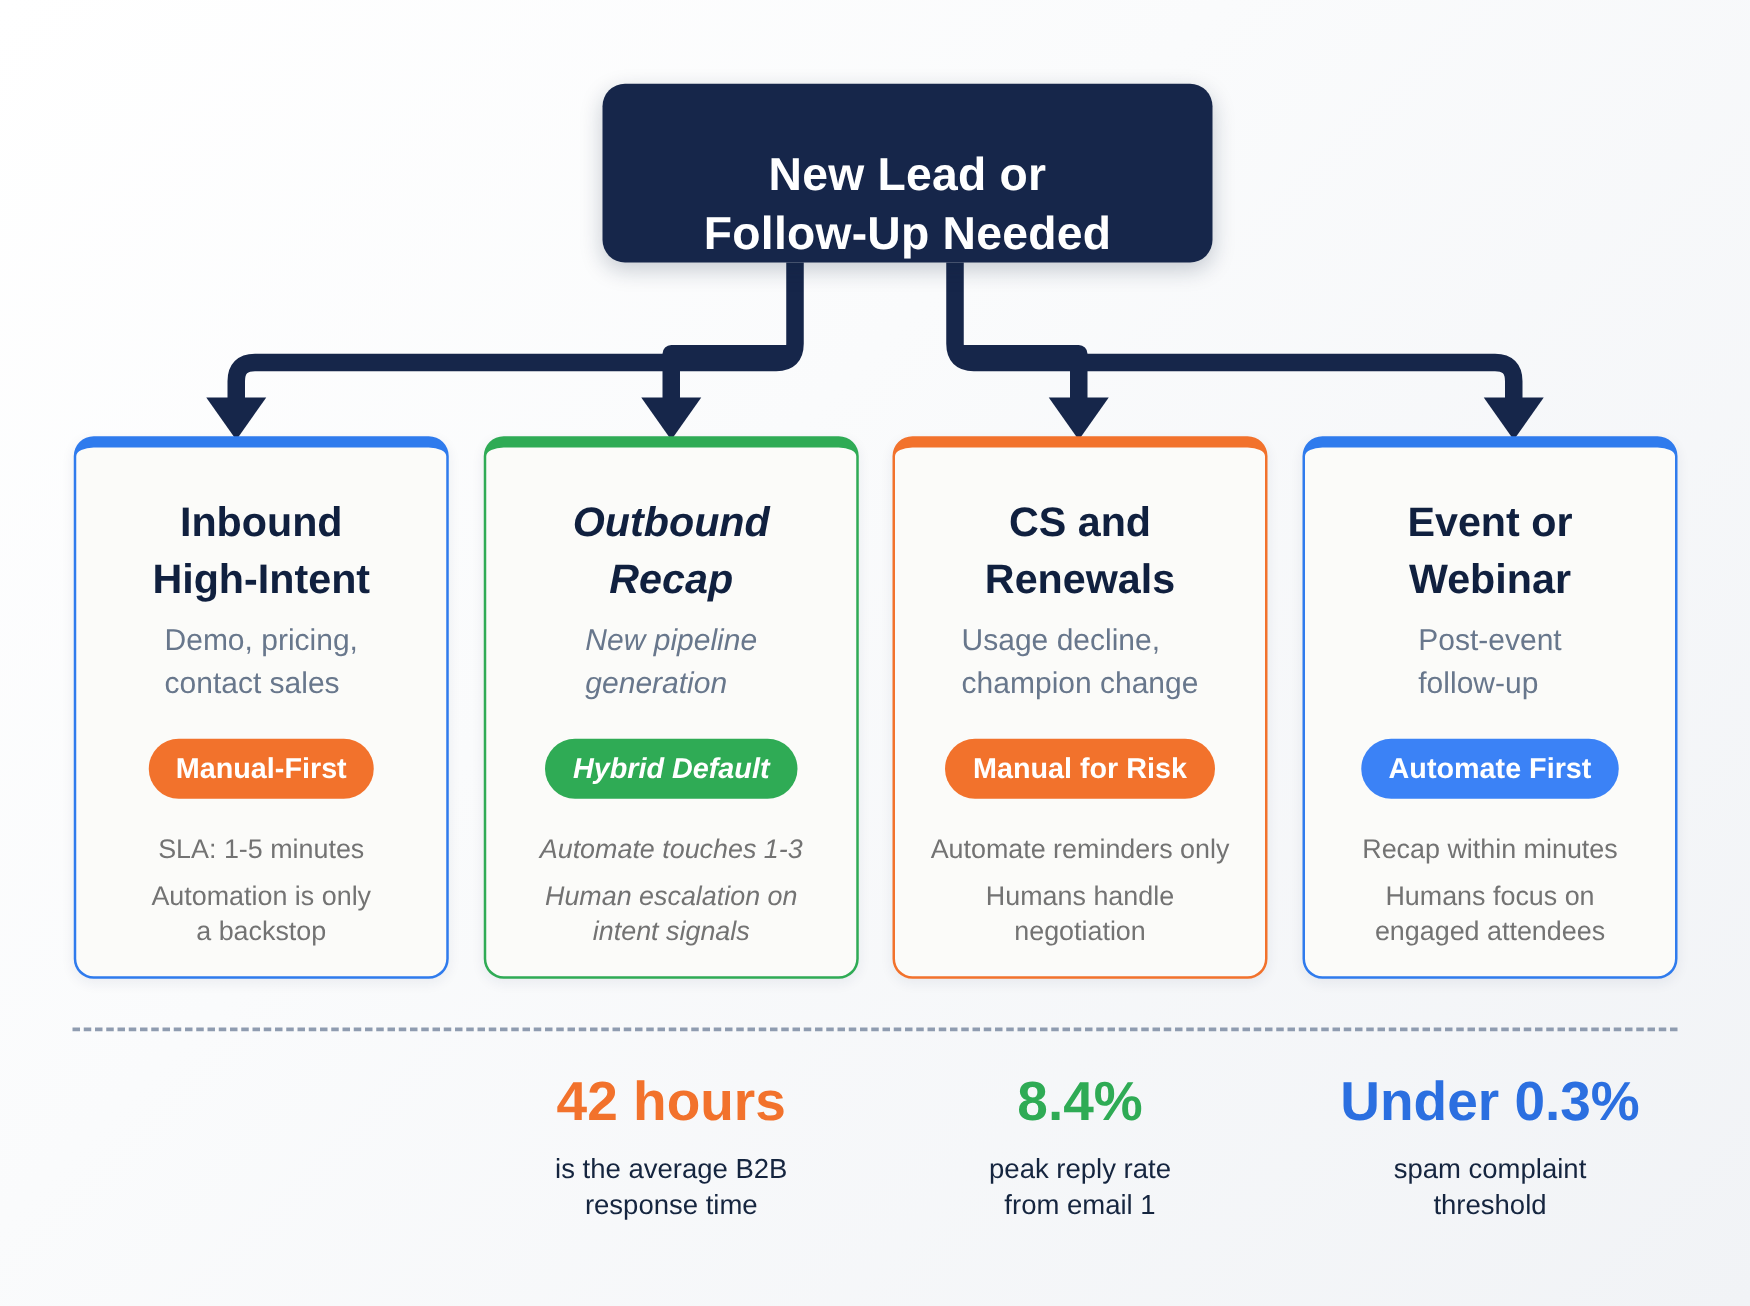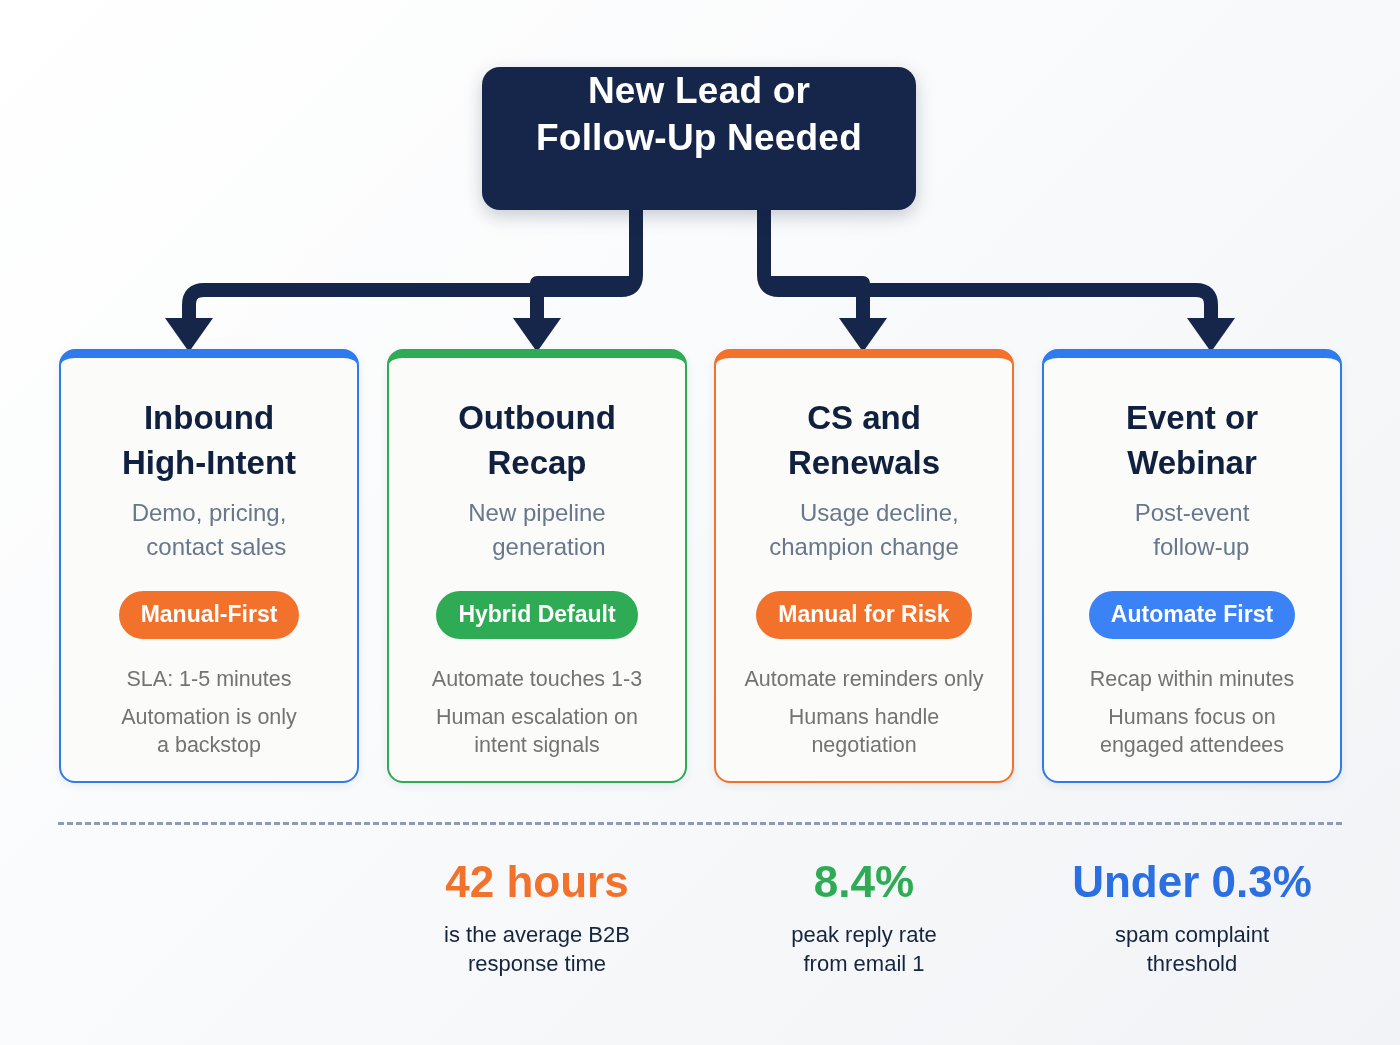--- a/index.html
+++ b/index.html
@@ -17,28 +17,28 @@
     position: relative;
     width: 1400px;
     height: 1045px;
   }
 
   
   .root-node {
     position: absolute;
     left: 482px;
     top: 67px;
-    width: 434px;
+    width: 488px;
     height: 143px;
     background: #16264a;
     border-radius: 18px;
     box-shadow: 0 6px 18px rgba(15,30,60,0.22);
     display: flex;
     align-items: center;
-    justify-content: flex-start;
+    justify-content: flex-end;
     flex-direction: column;
     z-index: 5;
   }
   .root-line {
     color: #ffffff;
     font-size: 37px;
     font-weight: bold;
     line-height: 47px;
     letter-spacing: 0.2px;
     text-align: center;
@@ -81,21 +81,21 @@
     font-weight: bold;
     line-height: 45px;
     color: #10203f;
     text-align: center;
   }
   .card-sub {
     margin-top: 11px;
     font-size: 24px;
     line-height: 34px;
     color: #68778c;
-    text-align: right;
+    text-align: left;
     font-weight: normal;
   }
   .card-pill {
     margin-top: 27px;
     display: inline-block;
     padding: 9px 22px 11px 22px;
     border-radius: 26px;
     color: #ffffff;
     font-size: 23px;
     font-weight: bold;
@@ -194,21 +194,21 @@
       <div class="card-note">
         <div>SLA: 1-5 minutes</div>
       </div>
       <div class="card-note">
         <div>Automation is only</div>
         <div>a backstop</div>
       </div>
     </div>
   </div>
 
-  <div class="card" id="card-1" style="left: 387px; border-color: rgb(47, 171, 85);">
+  <div class="card" id="card-1" style="left: 387px; border-color: rgb(47, 171, 85); font-style: italic;">
     <div class="card-title">
       <div>Outbound</div>
       <div>Recap</div>
     </div>
     <div class="card-sub">
       <div>New pipeline</div>
       <div>generation</div>
     </div>
     <div class="card-pill" style="background: rgb(47, 171, 85);">Hybrid Default</div>
     <div class="card-notes">

